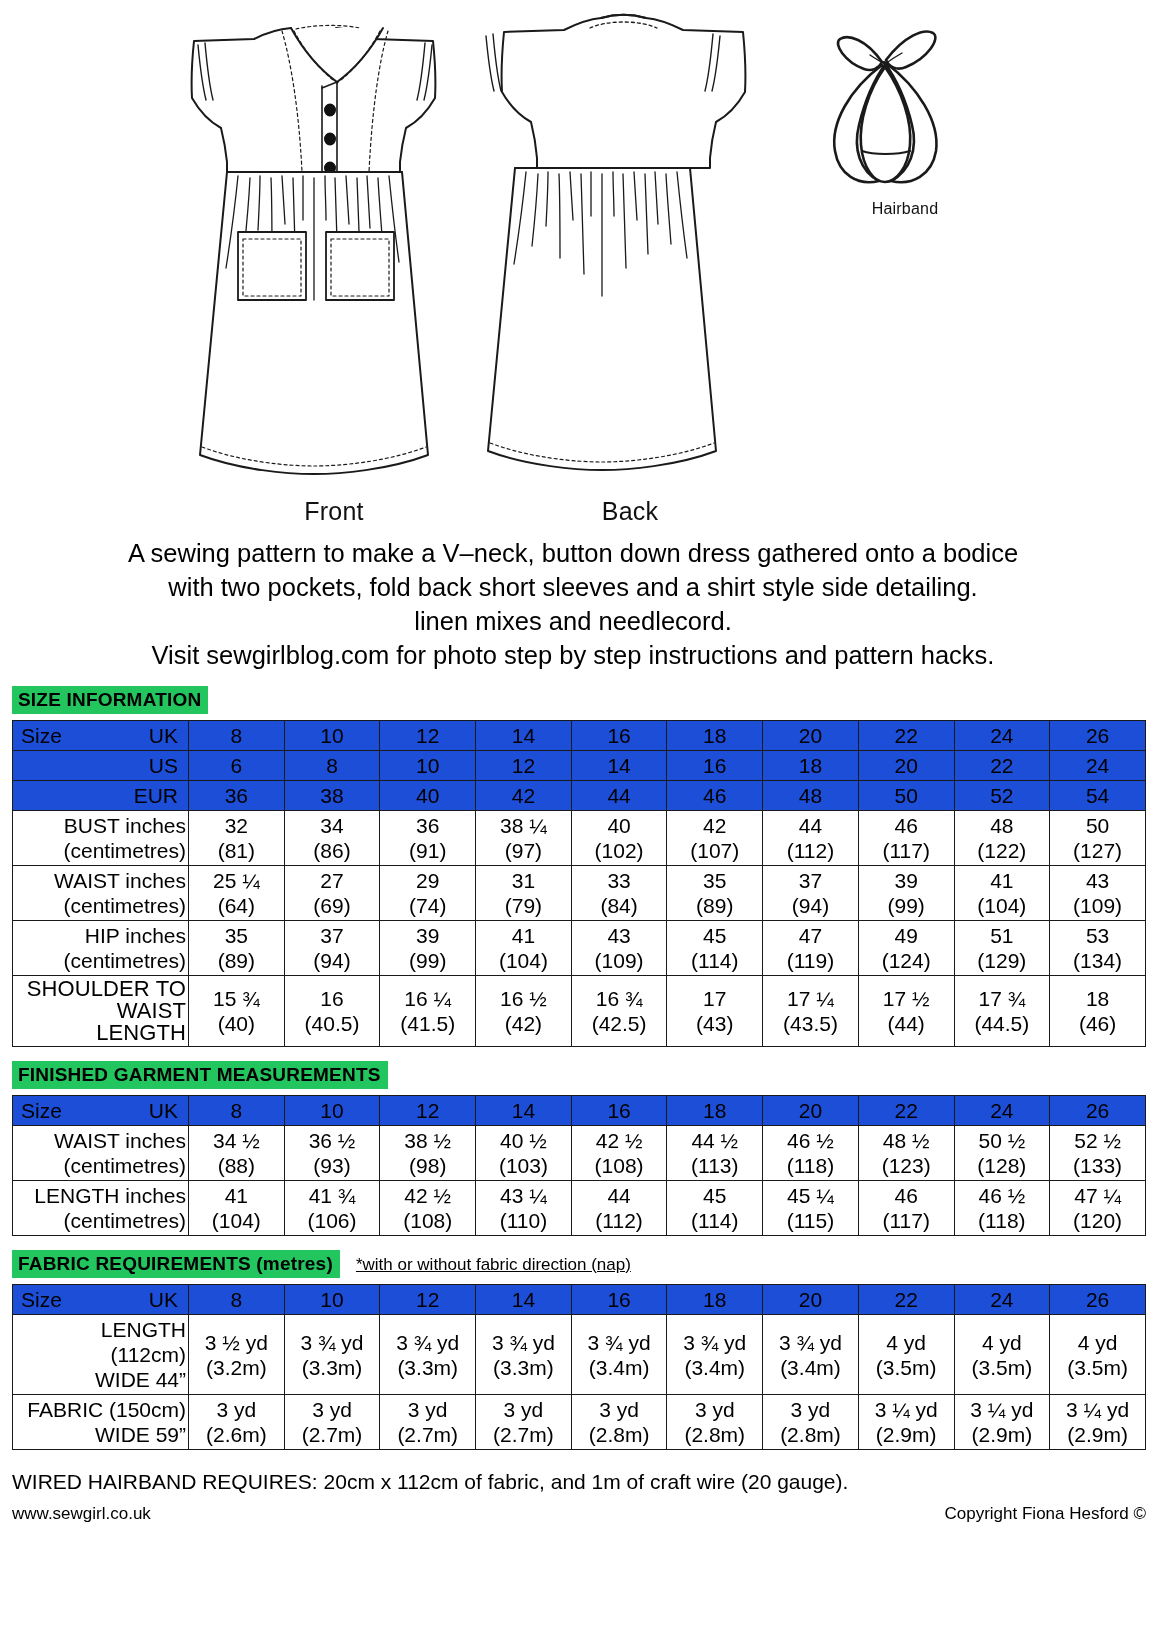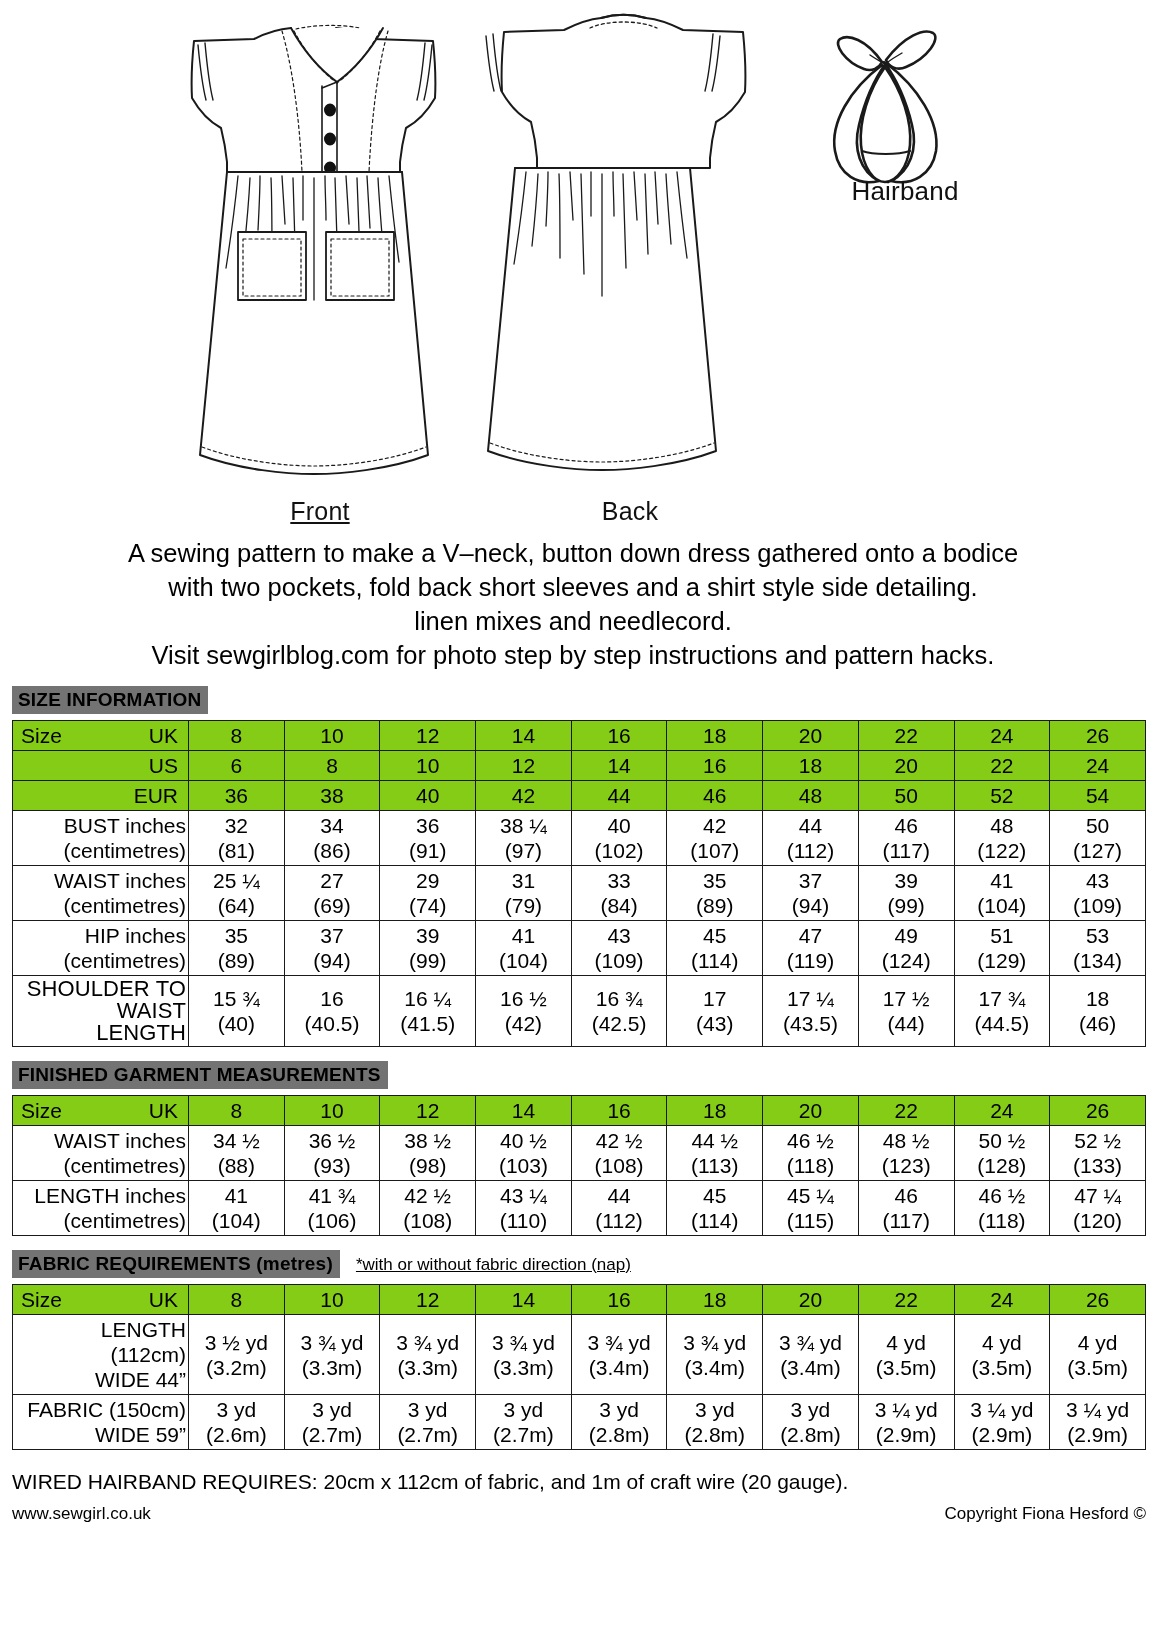--- a/index.html
+++ b/index.html
@@ -23,39 +23,39 @@
   .fig {
     position: absolute;
   }
   .fig-caption {
     position: absolute;
     text-align: center;
     font-size: 25px;
     letter-spacing: .2px;
     color: #111;
   }
-  #front-caption { left: 210px; top: 497px; width: 220px; text-decoration: underline; }
+  #front-caption { left: 224px; top: 497px; width: 220px; }
   #back-caption  { left: 520px; top: 497px; width: 220px; }
-  #hairband-caption { left: 760px; top: 176px; width: 290px; font-size: 26px; }
+  #hairband-caption { left: 760px; top: 200px; width: 290px; font-size: 16px; }
 
   
   .description {
     margin: 6px 12px 0 0;
     text-align: center;
     font-size: 25.5px;
     line-height: 34px;
     color: #000;
     padding: 0 14px;
   }
   .description div { white-space: nowrap; }
 
   
   .section-head {
     display: inline-block;
-    background: #737373;
+    background: #22c55e;
     font-weight: bold;
     font-size: 19px;
     letter-spacing: .2px;
     padding: 3px 7px 3px 6px;
     margin: 0;
   }
   .section-head-wrap {
     margin: 14px 0 6px 12px;
     display: flex;
     align-items: baseline;
@@ -87,21 +87,21 @@
     text-align: right;
     padding-left: 12px;
     font-size: 21px;
   }
   table.sizing td.label.small {
     font-size: 22px;
     line-height: 22px;
     letter-spacing: .1px;
   }
   table.sizing tr.hdr td {
-    background: #84cc16;
+    background: #1d4ed8;
   }
   table.sizing td.lbl-split {
     text-align: left;
     padding-left: 8px;
     position: relative;
   }
   .lbl-left { float: left; }
   .lbl-right { float: right; padding-right: 8px; }
   .cell-main { display: block; }
   .cell-sub { display: block; }

